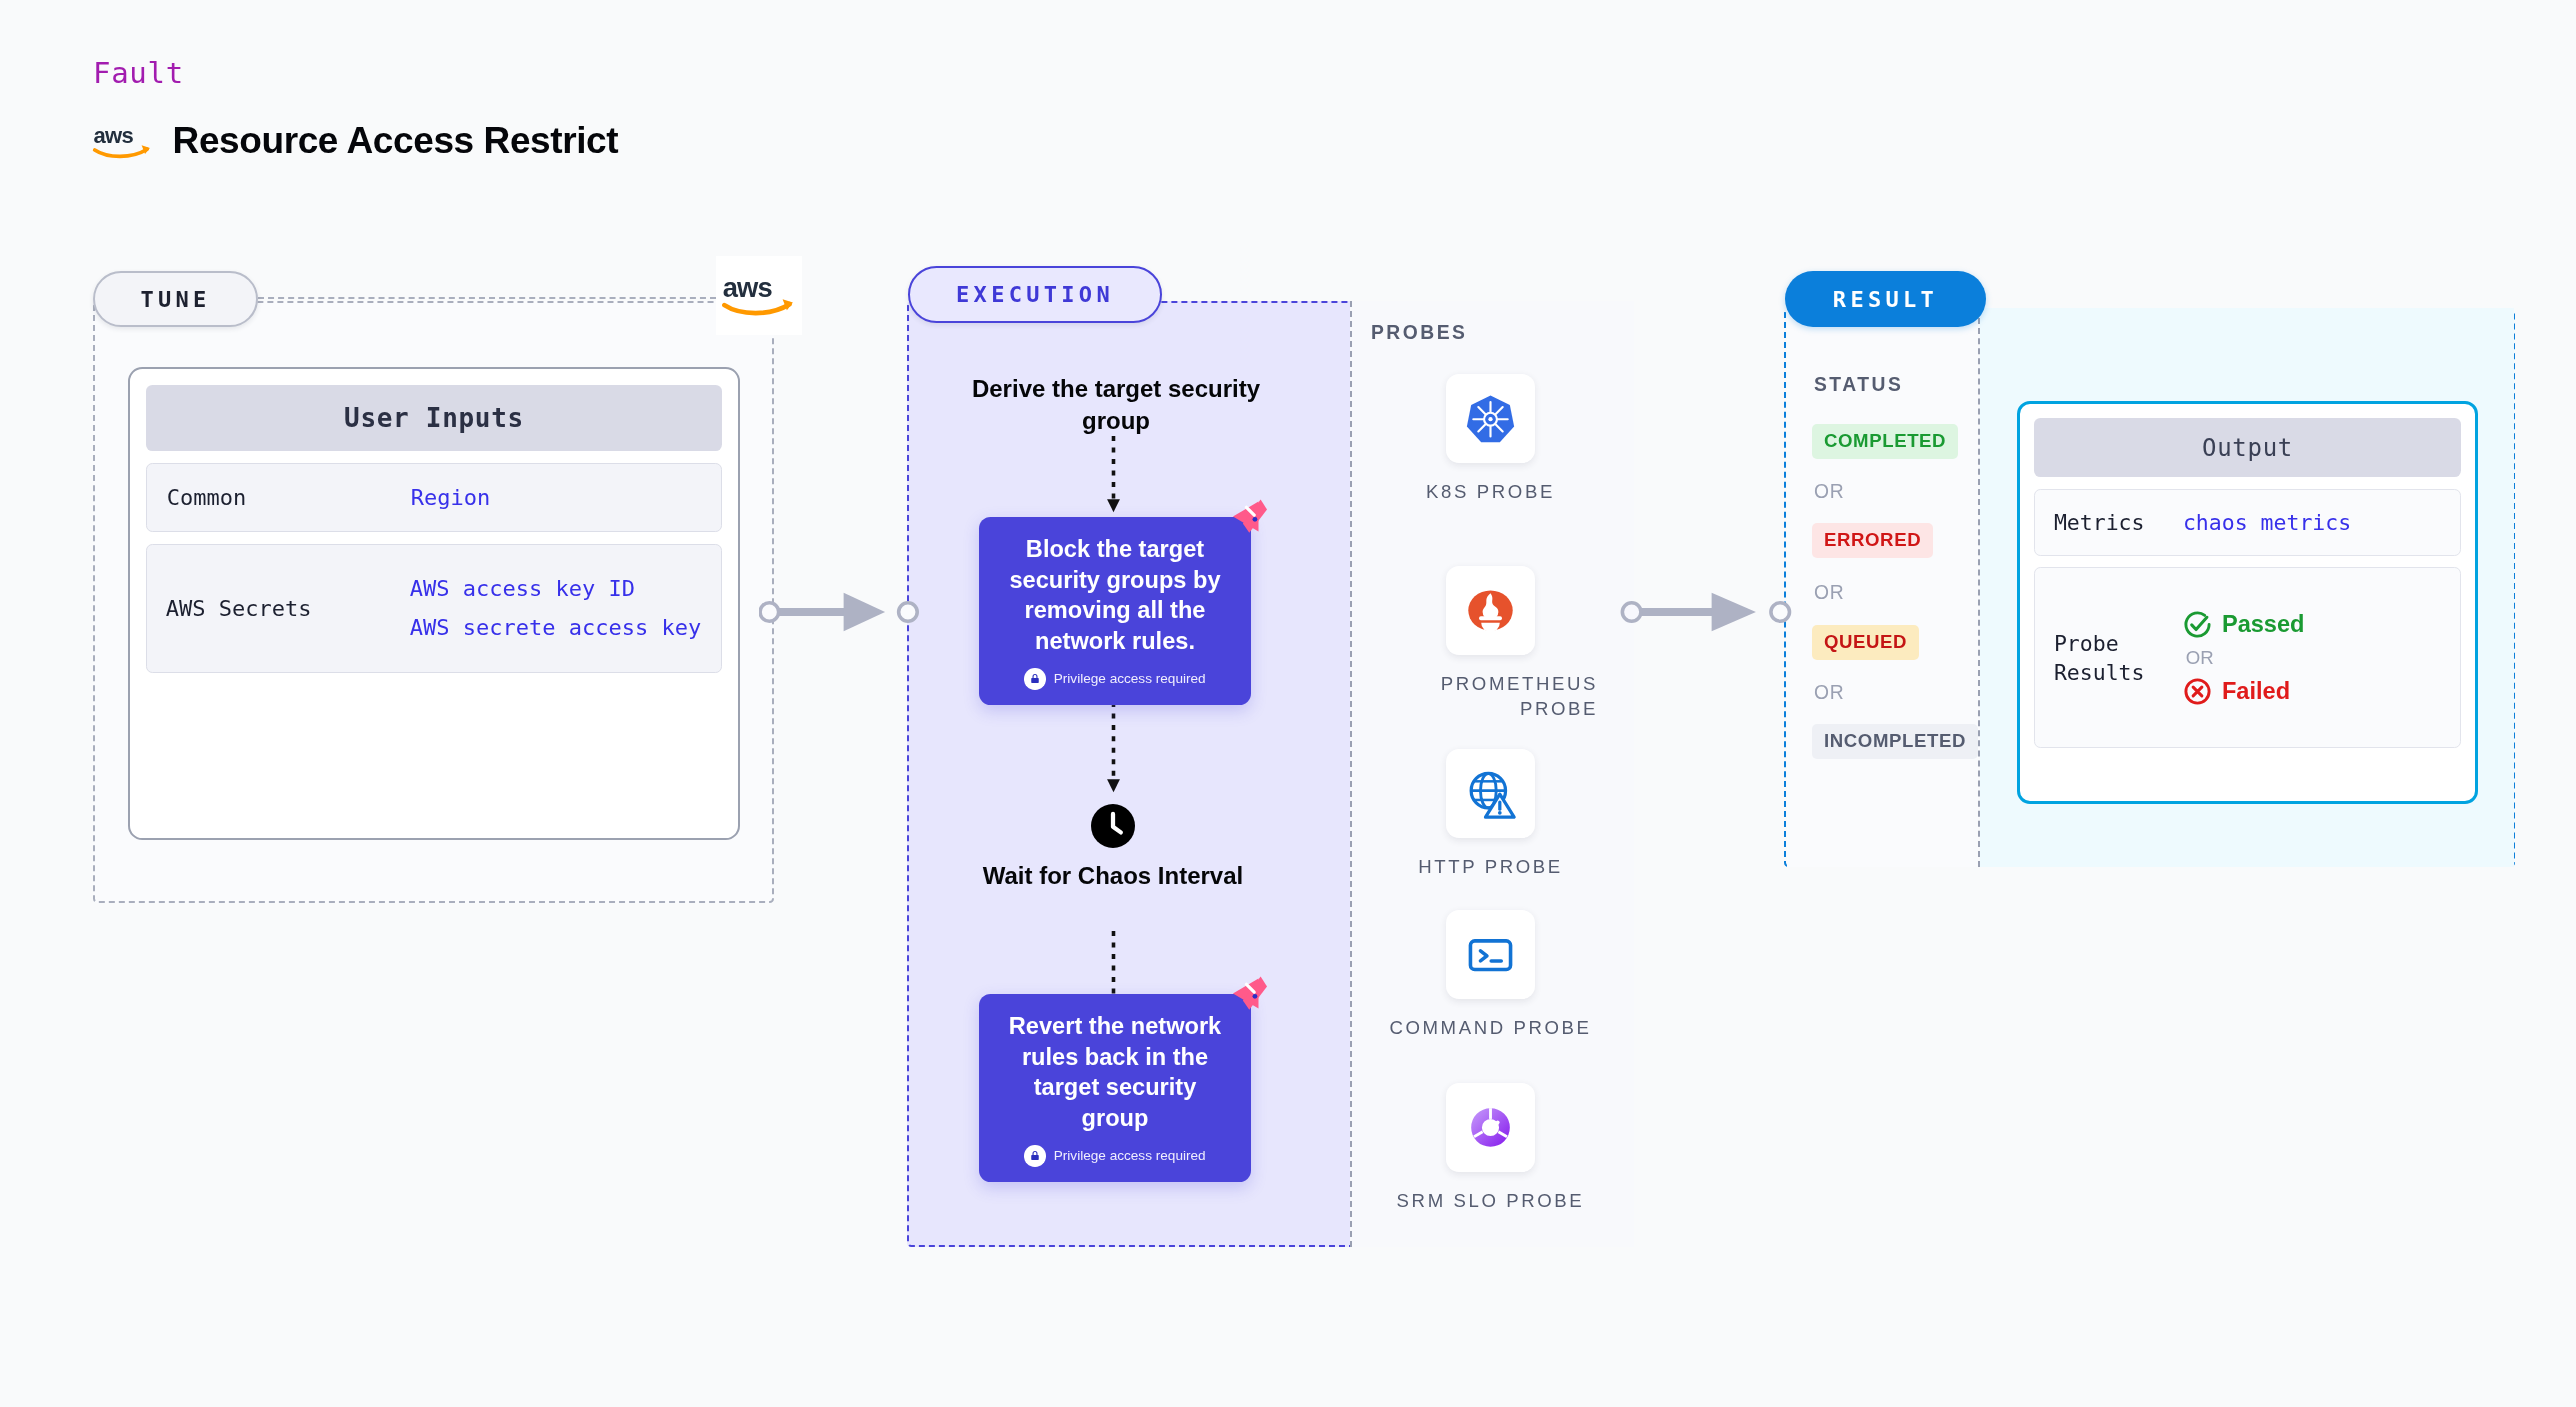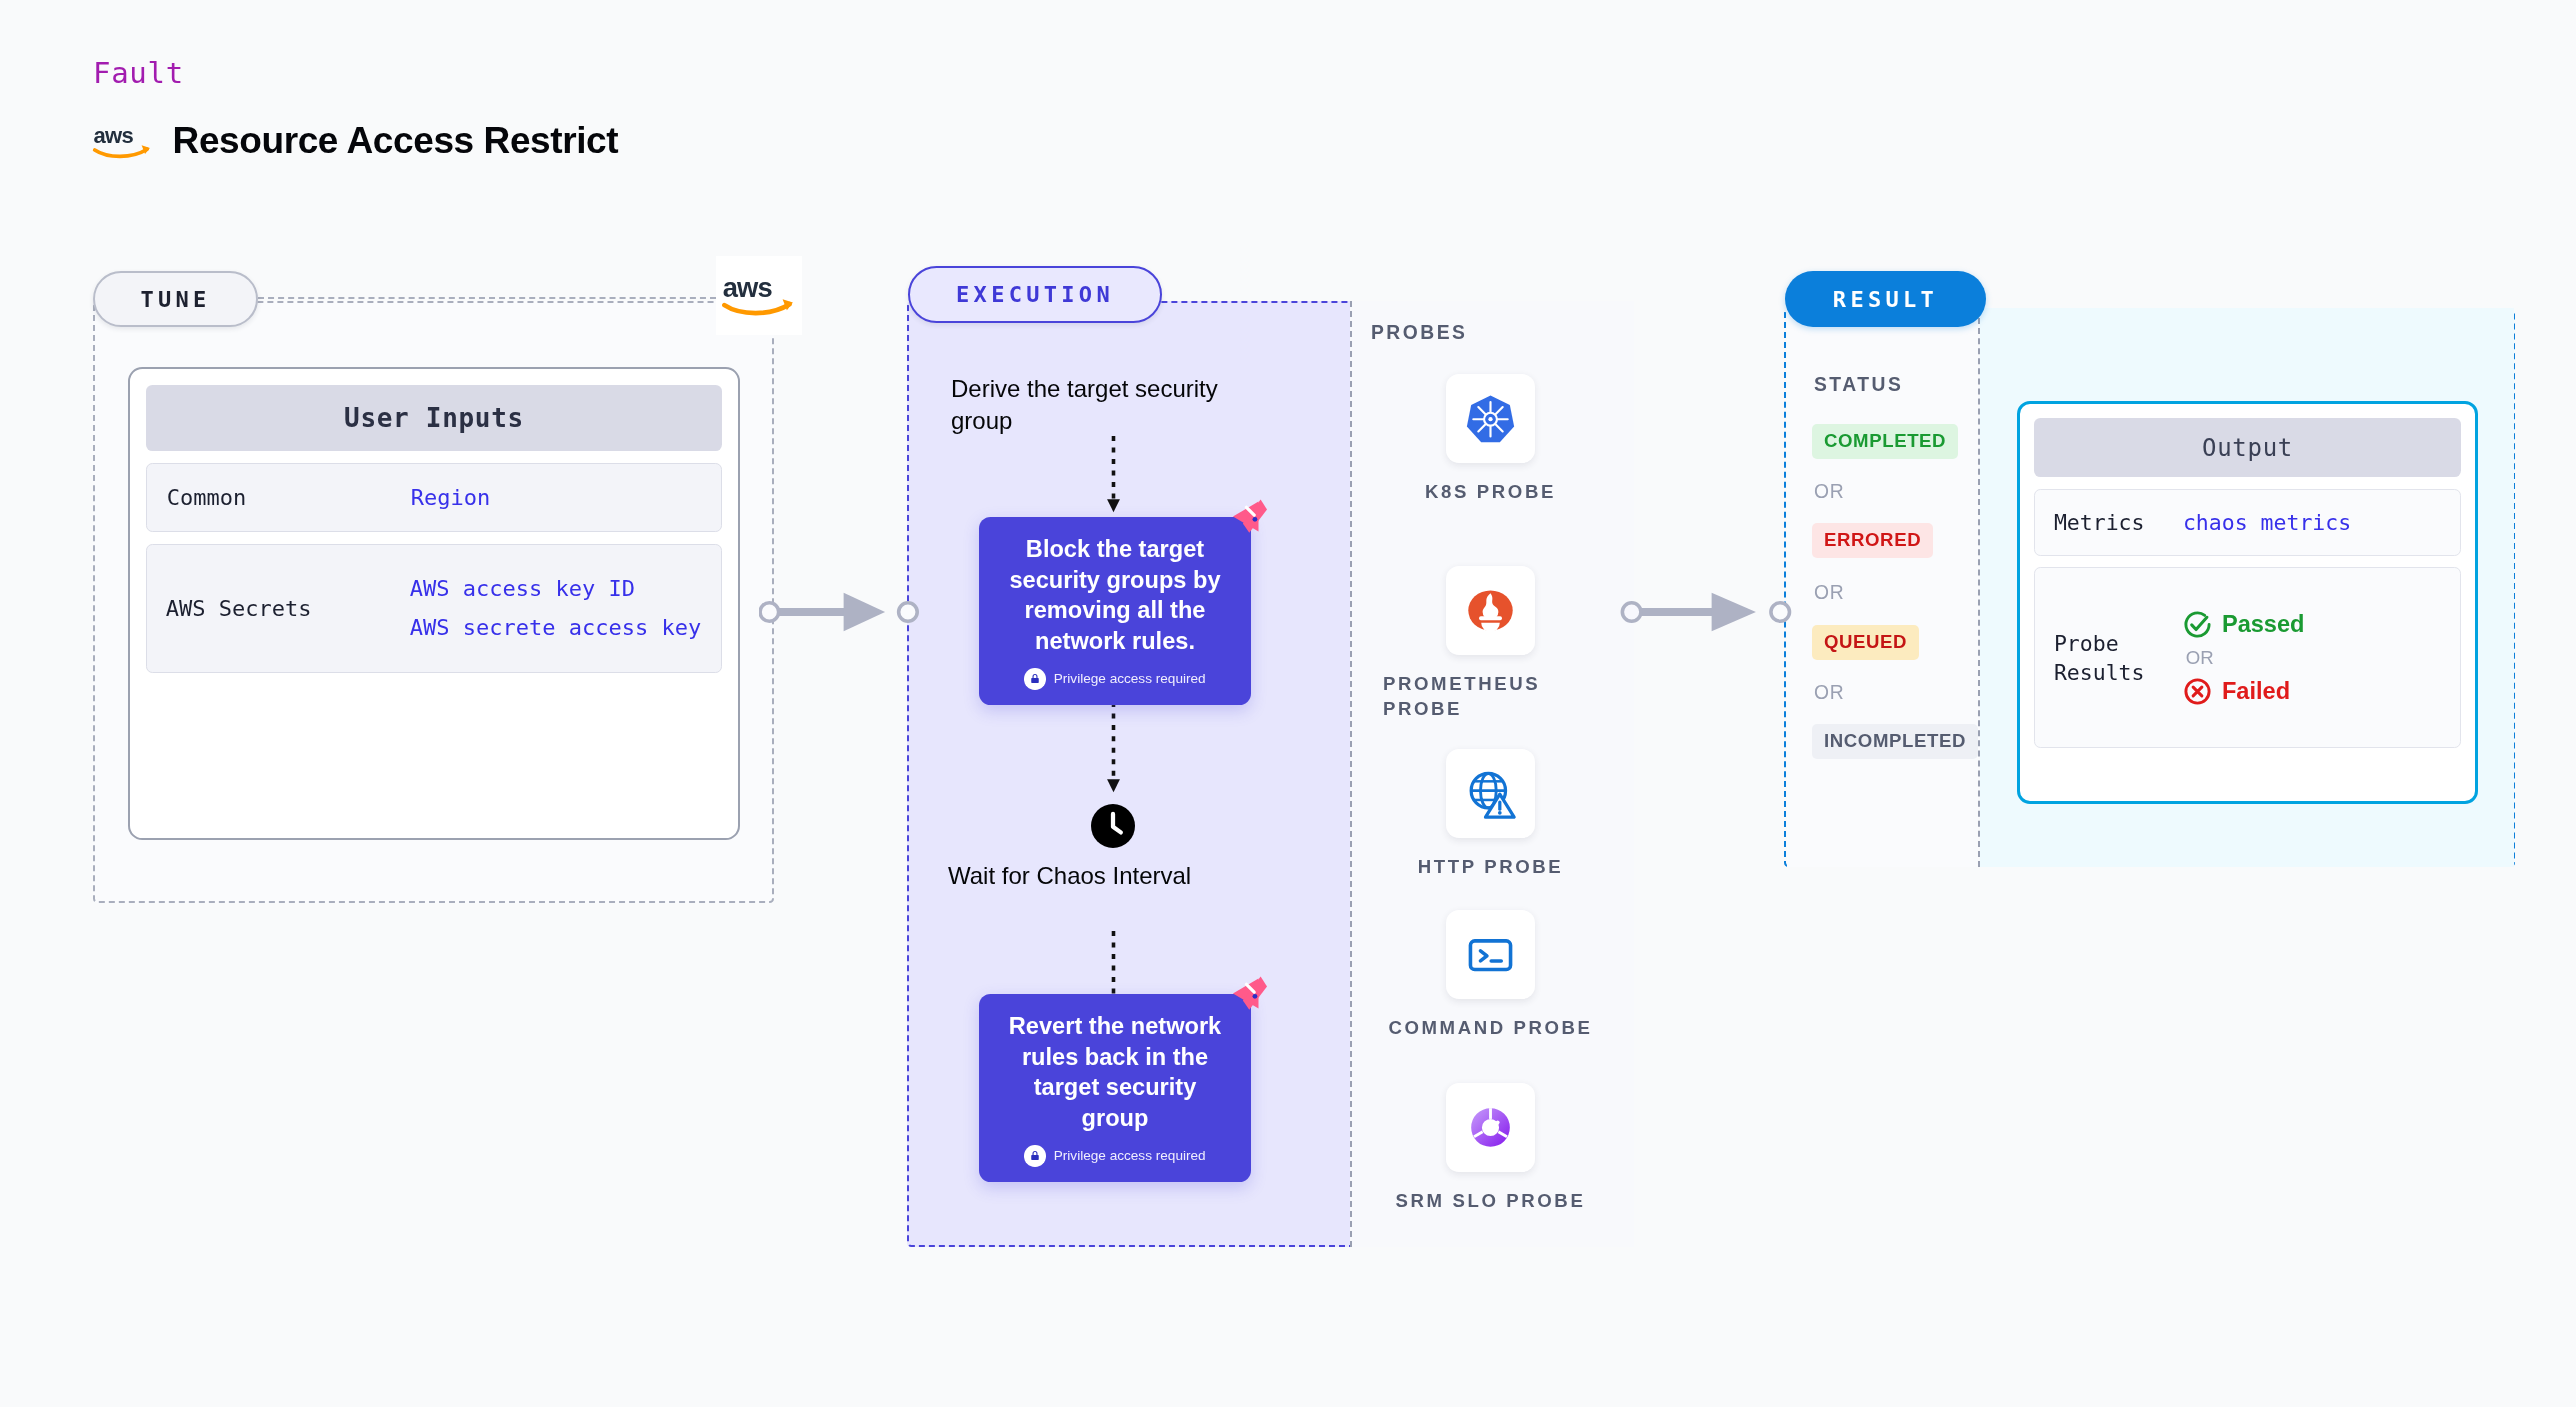--- a/index.html
+++ b/index.html
@@ -122,30 +122,30 @@
     position: absolute; left: 1383px; width: 215px;
     display: flex; flex-direction: column; align-items: center; z-index: 4;
   }
   .probe-tile {
     width: 89px; height: 89px; background: #fff; border-radius: 13px;
     display: flex; align-items: center; justify-content: center;
     box-shadow: 0 2.1px 7.9px rgba(40,46,70,.09);
   }
   .probe-tile svg { width: 53px; height: 53px; }
   .probe-label {
-    margin-top: 15.8px; text-align: left;
-    font-family: "Liberation Sans", sans-serif;
-    font-size: 18.6px; font-weight: 700; color: #555c70;
+    margin-top: 15.8px; text-align: right;
+    font-family: "Liberation Sans", sans-serif;
+    font-size: 18.6px; font-weight: 400; color: #555c70;
     letter-spacing: 2.6px; line-height: 1.38;
   }
 
   .step-text {
-    position: absolute; text-align: left; width: 330px;
-    font-family: "Liberation Sans", sans-serif;
-    font-weight: 400; font-size: 24px; color: #050608; line-height: 1.33;
+    position: absolute; text-align: center; width: 330px;
+    font-family: "Liberation Sans", sans-serif;
+    font-weight: 700; font-size: 24px; color: #050608; line-height: 1.33;
     z-index: 4;
   }
   .exec-card {
     position: absolute; width: 272px; background: #4a44da;
     border-radius: 11.5px; padding: 17px 18.6px 15.8px;
     box-shadow: 0 5.7px 15.8px rgba(74,68,218,.22); z-index: 4;
   }
   .exec-card-text {
     font-family: "Liberation Sans", sans-serif;
     font-weight: 700; font-size: 23.6px; color: #fff;

